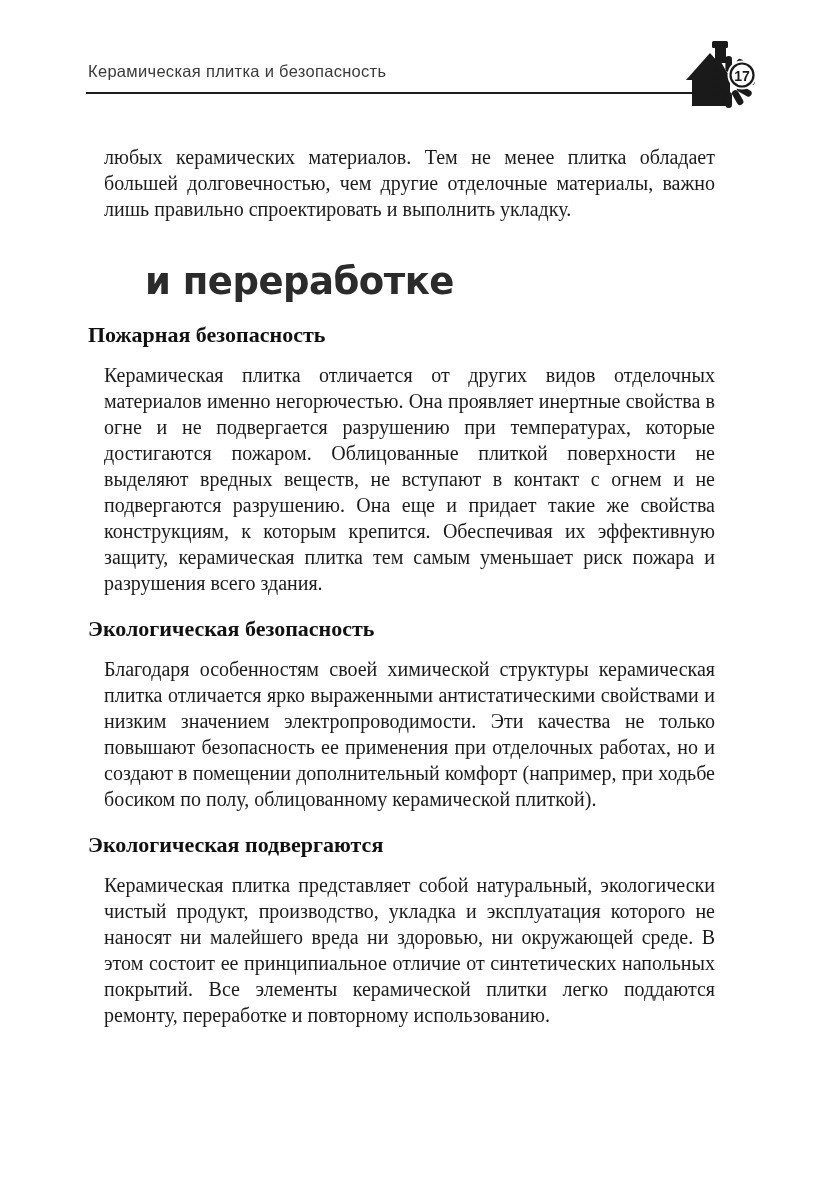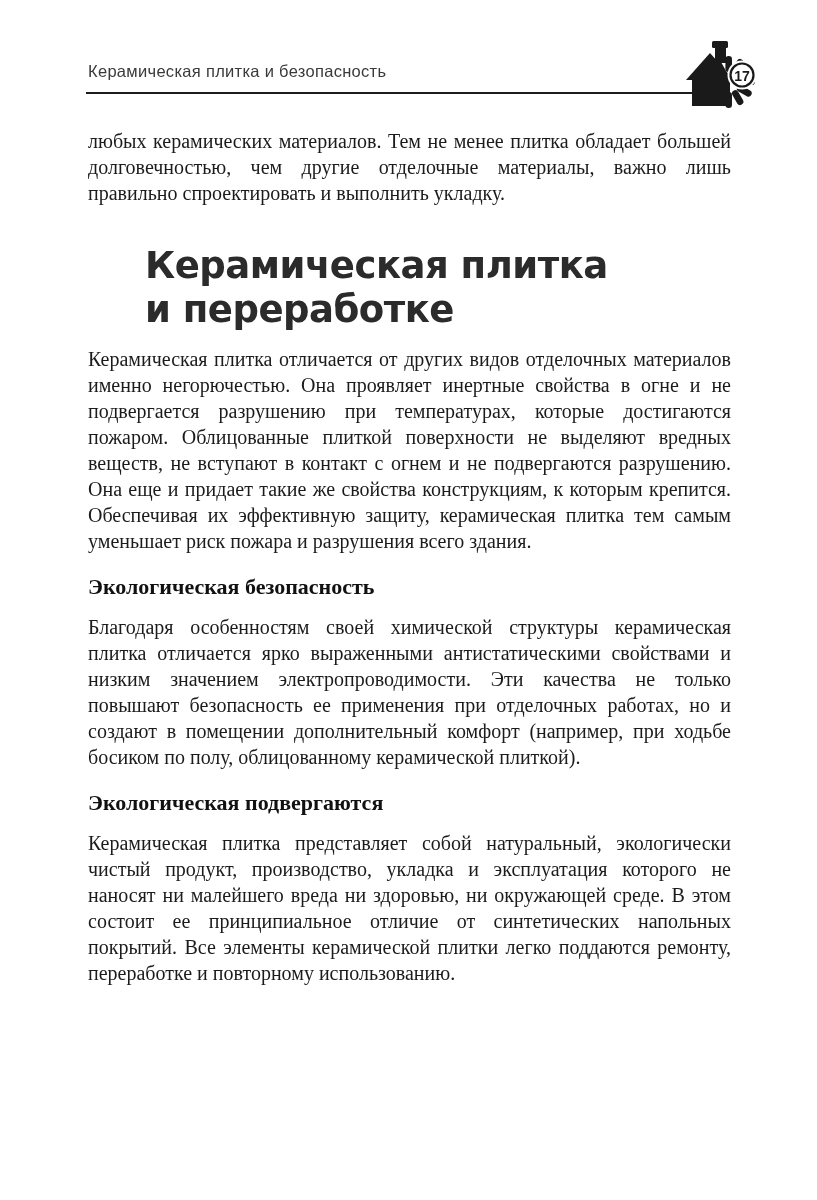--- a/index.html
+++ b/index.html
@@ -46,21 +46,21 @@
   }
 
   
   .content {
     position: absolute;
     top: 128px;
     left: 88px;
     width: 643px;
   }
   .body-par {
-    margin: 0;
+    margin: 16px;
     font-size: 20px;
     line-height: 26px;
     text-align: justify;
     color: #1b1b1b;
   }
   .chapter-title {
     margin: 38px 0 0 57px;
     font-family: "DejaVu Sans", sans-serif;
     font-weight: bold;
     font-size: 37px;
@@ -122,24 +122,24 @@
       <circle cx="58" cy="35" r="11.5" fill="#ffffff" stroke="#1a1a1a" stroke-width="2.2"></circle>
       <text x="58" y="40.5" font-family="Liberation Sans, sans-serif" font-size="14" font-weight="bold" fill="#1a1a1a" text-anchor="middle">17</text>
     </svg>
   </div>
 
   <div class="content">
 
     <p class="body-par">любых керамических материалов. Тем не менее плитка обла­дает большей долговечностью, чем другие отделочные мате­риалы, важно лишь правильно спроектировать и выполнить укладку.</p>
 
     <div class="chapter-title">
-      <div>Керамическая плитка</div>
       <div>и переработке</div>
     </div>
 
+    <h3 class="section-heading first">Пожарная безопасность</h3>
     <p class="body-par section-body">Керамическая плитка отличается от других видов отделочных материалов именно негорючестью. Она проявляет инертные свойства в огне и не подвергается разрушению при темпера­турах, которые достигаются пожаром. Облицованные плит­кой поверхности не выделяют вредных веществ, не вступают в контакт с огнем и не подвергаются разрушению. Она еще и придает такие же свойства конструкциям, к которым кре­пится. Обеспечивая их эффективную защиту, керамическая плитка тем самым уменьшает риск пожара и разрушения всего здания.</p>
 
     <h3 class="section-heading">Экологическая безопасность</h3>
     <p class="body-par section-body">Благодаря особенностям своей химической структуры керамиче­ская плитка отличается ярко выраженными антистатическими свойствами и низким значением электропроводимости. Эти качества не только повышают безопасность ее применения при отделочных работах, но и создают в помещении дополнитель­ный комфорт (например, при ходьбе босиком по полу, облицо­ванному керамической плиткой).</p>
 
     <h3 class="section-heading">Экологическая подвергаются</h3>
     <p class="body-par section-body">Керамическая плитка представляет собой натуральный, эколо­гически чистый продукт, производство, укладка и эксплуата­ция которого не наносят ни малейшего вреда ни здоровью, ни окружающей среде. В этом состоит ее принципиальное отличие от синтетических напольных покрытий. Все элементы керами­ческой плитки легко поддаются ремонту, переработке и повтор­ному использованию.</p>
 
   </div>
 </div>

